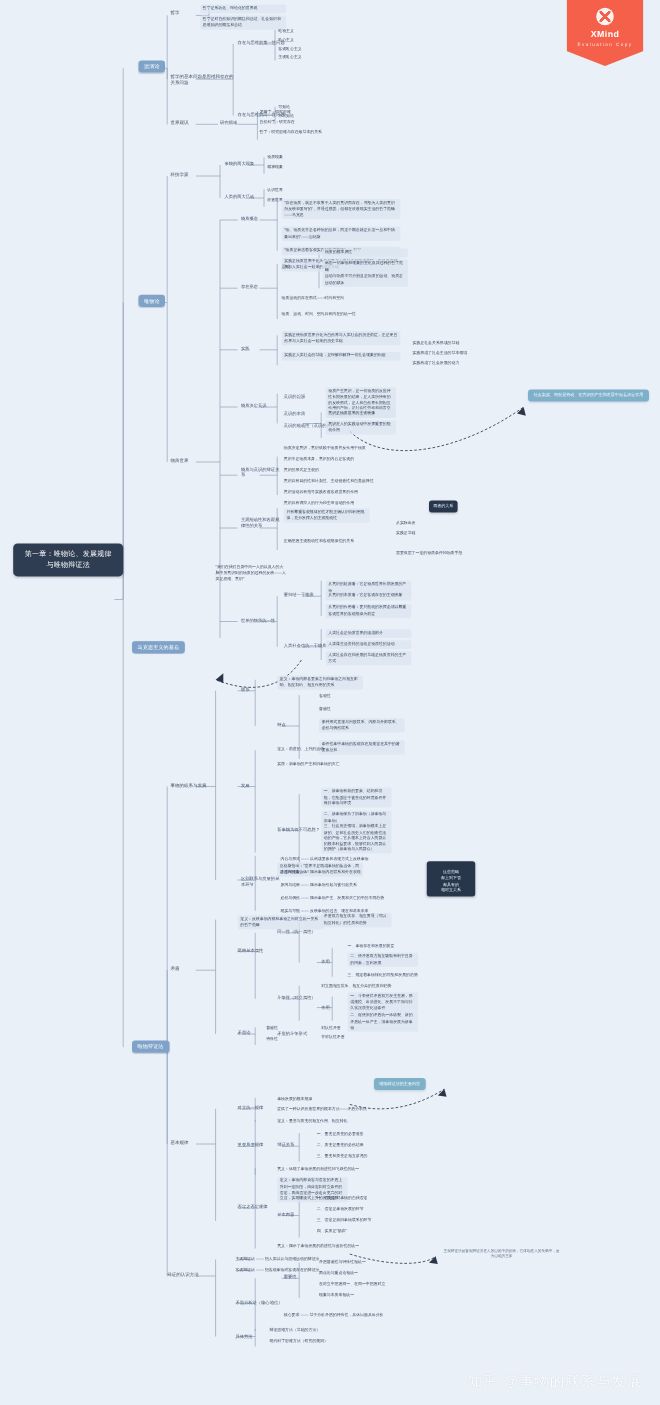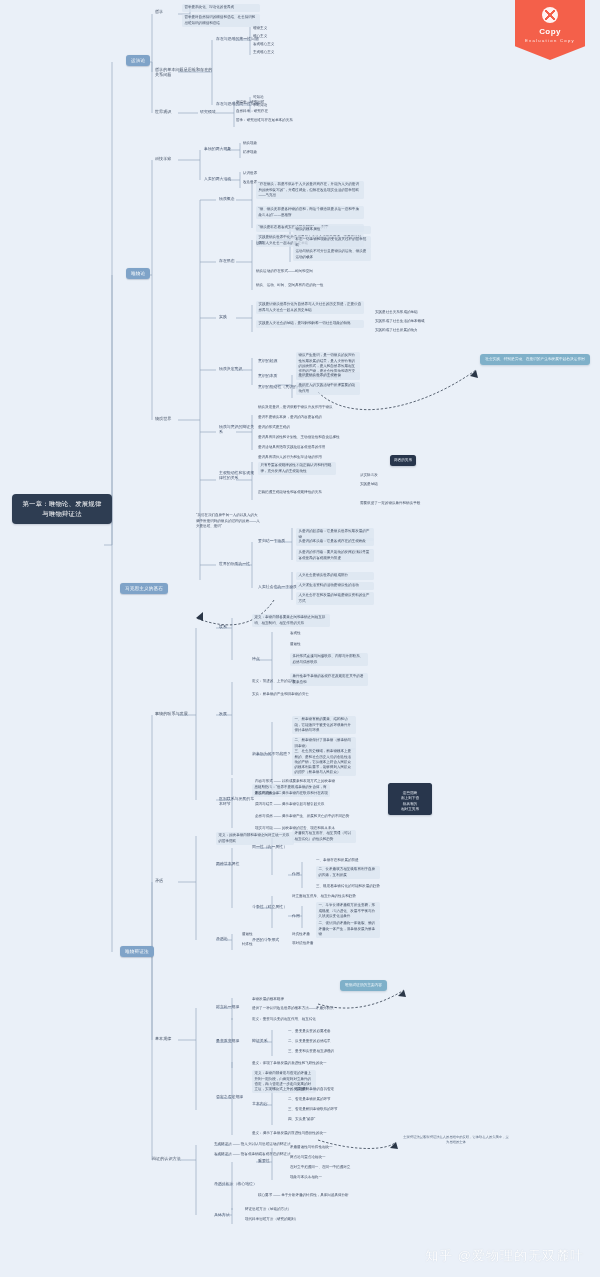--- a/index.html
+++ b/index.html
@@ -711,19 +711,19 @@
   </div>
   <div class="node callout-light" style="left:340px; top:980px;">
     <span>唯物辩证法的主要内容</span>
   </div>
   <div class="node callout-note" style="left:402px; top:1135px;">
     <span>主观辩证法是客观辩证法在人的思维中的反映，它体现在人的头脑中，是为思维的主体</span>
   </div>
 
   <div id="xmind-badge">
     <div class="xm-circle"></div>
-    <div class="xm-name">Copy</div>
+    <div class="xm-name">XMind</div>
     <div class="xm-sub">Evaluation Copy</div>
   </div>
 
-  <div id="zhihu-watermark">知乎 @爱物理的无双麓叶</div>
+  <div id="zhihu-watermark">知乎 @事物的联系与发展</div>
 
 </div>
 
 </body></html>

